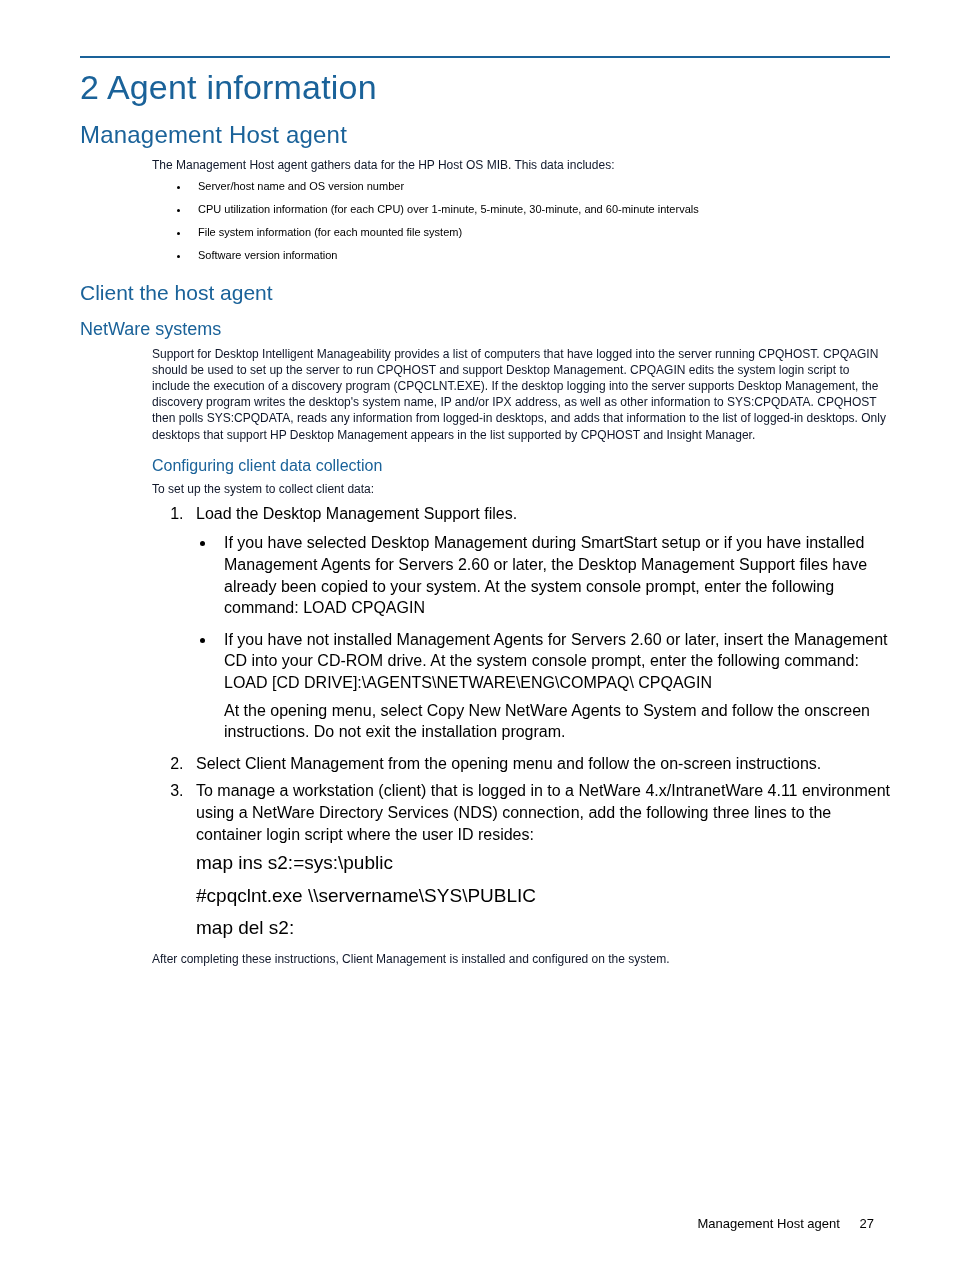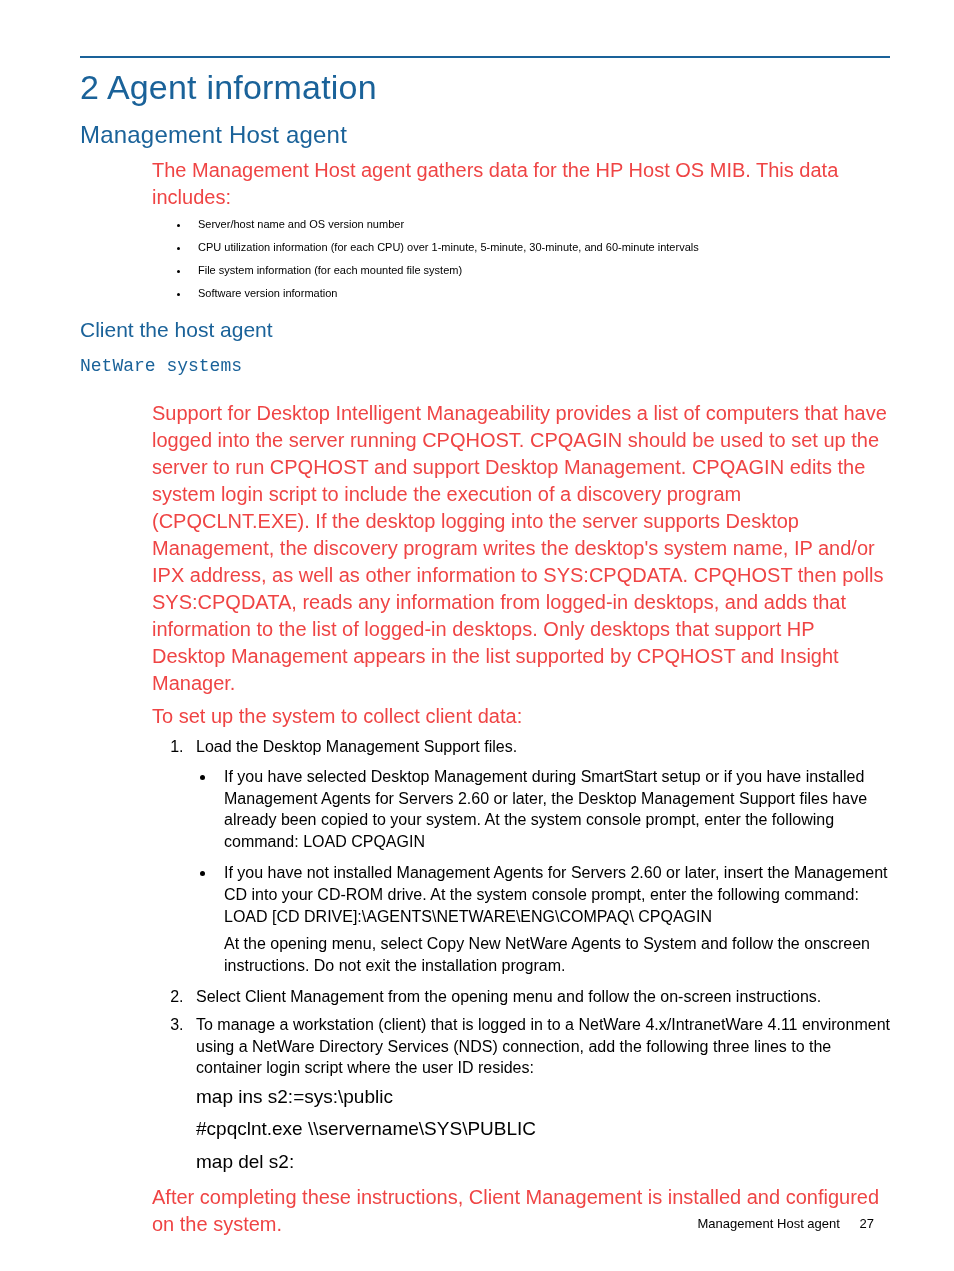--- a/index.html
+++ b/index.html
@@ -39,40 +39,40 @@
     letter-spacing: 0.2px;
   }
   .h3 {
     font-family: "Futura", "Century Gothic", Arial, sans-serif;
     font-weight: 300;
     font-size: 21px;
     color: #1a6299;
     margin: 18px 0 8px 0;
   }
   .h4 {
-    font-family: Liberation Mono, monospace;
+    font-family: Liberation Sans, sans-serif;
     font-weight: 300;
     font-size: 18px;
     color: #1a6299;
-    margin: 14px 0 24px 0;
+    margin: 14px 0 6px 0;
   }
   .h5 {
     font-family: "Futura", "Century Gothic", Arial, sans-serif;
     font-weight: 300;
     font-size: 16px;
     color: #1a6299;
     margin: 14px 0 6px 72px;
   }
   .body-text {
     font-family: "Futura", "Century Gothic", Arial, sans-serif;
     font-weight: 300;
-    font-size: 20px;
+    font-size: 12px;
     line-height: 1.35;
     margin: 0 0 6px 72px;
-    color: #ef4444;
+    color: #0f172a;
   }
   ul.bullets {
     list-style: disc;
     margin: 4px 0 10px 110px;
     padding: 0;
   }
   ul.bullets li {
     font-family: "Futura", "Century Gothic", Arial, sans-serif;
     font-weight: 300;
     font-size: 11px;
@@ -147,20 +147,21 @@
     <li>CPU utilization information (for each CPU) over 1-minute, 5-minute, 30-minute, and 60-minute intervals</li>
     <li>File system information (for each mounted file system)</li>
     <li>Software version information</li>
   </ul>
 
   <h3 class="h3">Client the host agent</h3>
 
   <h4 class="h4">NetWare systems</h4>
   <p class="body-text">Support for Desktop Intelligent Manageability provides a list of computers that have logged into the server running CPQHOST. CPQAGIN should be used to set up the server to run CPQHOST and support Desktop Management. CPQAGIN edits the system login script to include the execution of a discovery program (CPQCLNT.EXE). If the desktop logging into the server supports Desktop Management, the discovery program writes the desktop's system name, IP and/or IPX address, as well as other information to SYS:CPQDATA. CPQHOST then polls SYS:CPQDATA, reads any information from logged-in desktops, and adds that information to the list of logged-in desktops. Only desktops that support HP Desktop Management appears in the list supported by CPQHOST and Insight Manager.</p>
 
+  <h5 class="h5">Configuring client data collection</h5>
   <p class="body-text">To set up the system to collect client data:</p>
 
   <ol class="numlist">
     <li>
       <span>Load the Desktop Management Support files.</span>
       <ul class="sub-bullets">
         <li>If you have selected Desktop Management during SmartStart setup or if you have installed Management Agents for Servers 2.60 or later, the Desktop Management Support files have already been copied to your system. At the system console prompt, enter the following command: LOAD CPQAGIN</li>
         <li>
           <span>If you have not installed Management Agents for Servers 2.60 or later, insert the Management CD into your CD-ROM drive. At the system console prompt, enter the following command: LOAD [CD DRIVE]:\AGENTS\NETWARE\ENG\COMPAQ\ CPQAGIN</span>
           <div class="sub-note">At the opening menu, select Copy New NetWare Agents to System and follow the onscreen instructions. Do not exit the installation program.</div>

